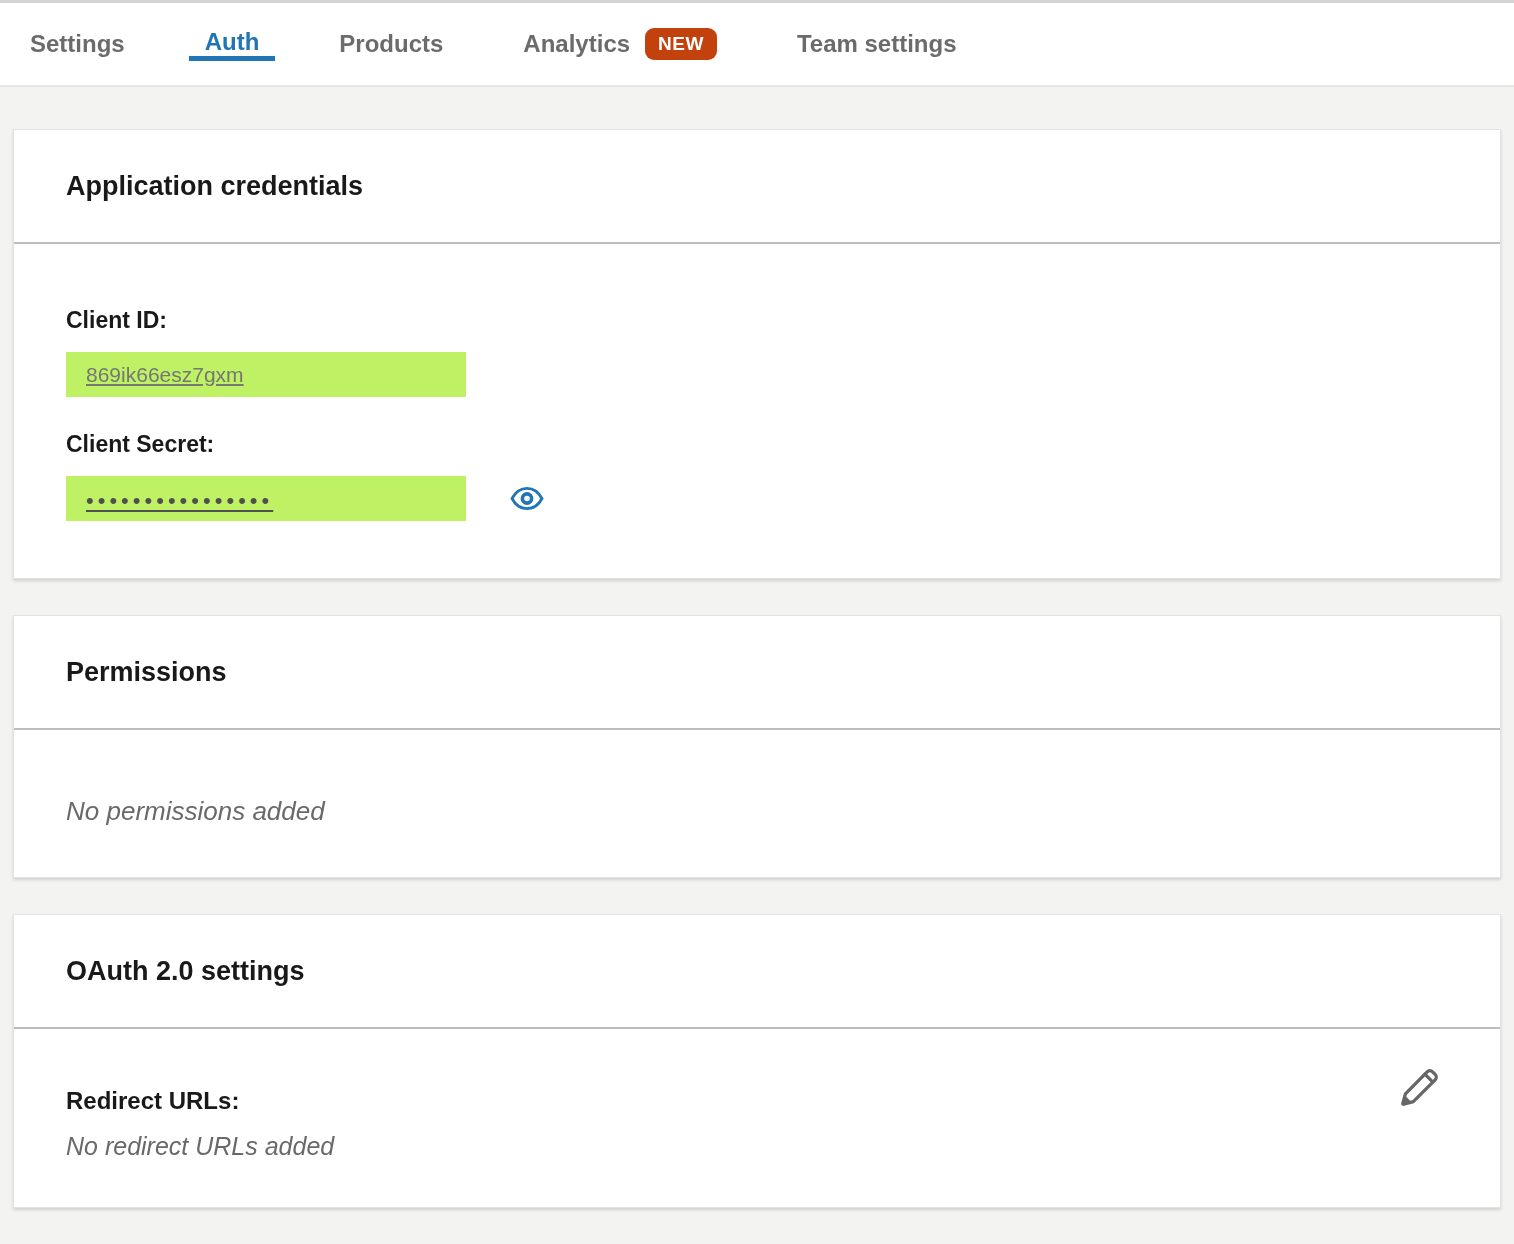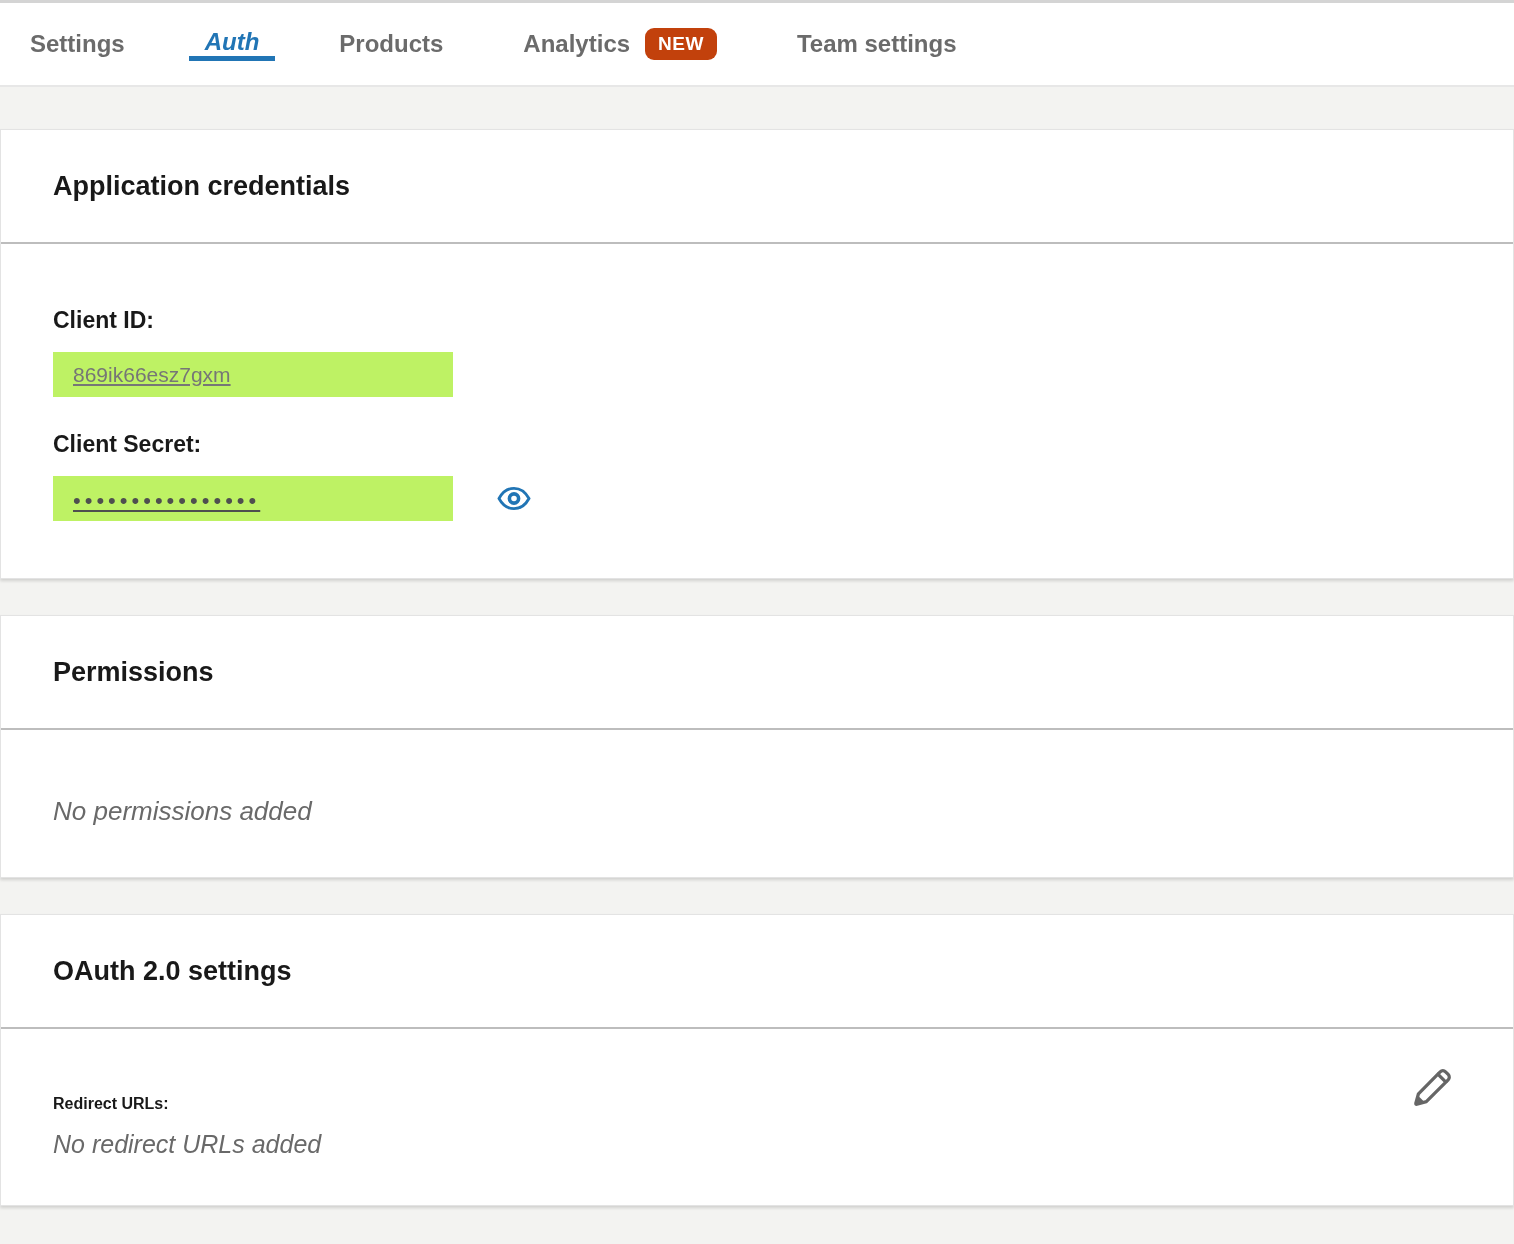--- a/index.html
+++ b/index.html
@@ -29,37 +29,36 @@
     font-weight: 600;
     color: #6b6b6b;
     cursor: pointer;
     white-space: nowrap;
   }
   .tab.active {
     color: #2175b5;
     padding: 0 16px;
     margin: 0 -16px;
     border-bottom: 5px solid #2175b5;
-    font-style: italic;
   }
   .badge {
     background: #c2410c;
     color: #ffffff;
     font-size: 19px;
     font-weight: 700;
     border-radius: 9px;
     padding: 6px 13px 7px;
     margin-left: 15px;
     line-height: 1;
     letter-spacing: 0.5px;
   }
 
   
   .main {
-    padding: 42px 0 17px;
+    padding: 42px 13px 17px;
     display: flex;
     flex-direction: column;
     row-gap: 48px;
     gap: 36px;
   }
   .card {
     background: #ffffff;
     border: 1px solid #e3e3e3;
     box-shadow: 0 2px 3px rgba(0,0,0,0.14);
   }
@@ -122,24 +121,24 @@
   }
 
   
   .oauth-body {
     padding: 54px 52px 46px;
     display: flex;
     justify-content: space-between;
     align-items: flex-start;
   }
   .redirect-label {
-    font-size: 16px;
+    font-size: 24px;
     font-weight: 700;
     color: #191919;
-    margin: 12px 0 17px;
+    margin: 4px 0 17px;
   }
   .redirect-empty { font-size: 25px; }
   .edit-btn { margin: -16px 8px 0 0; }
 </style>
 </head>
 <body>
 
 <nav class="tabbar">
   <div class="tab">
     <span>Settings</span>

